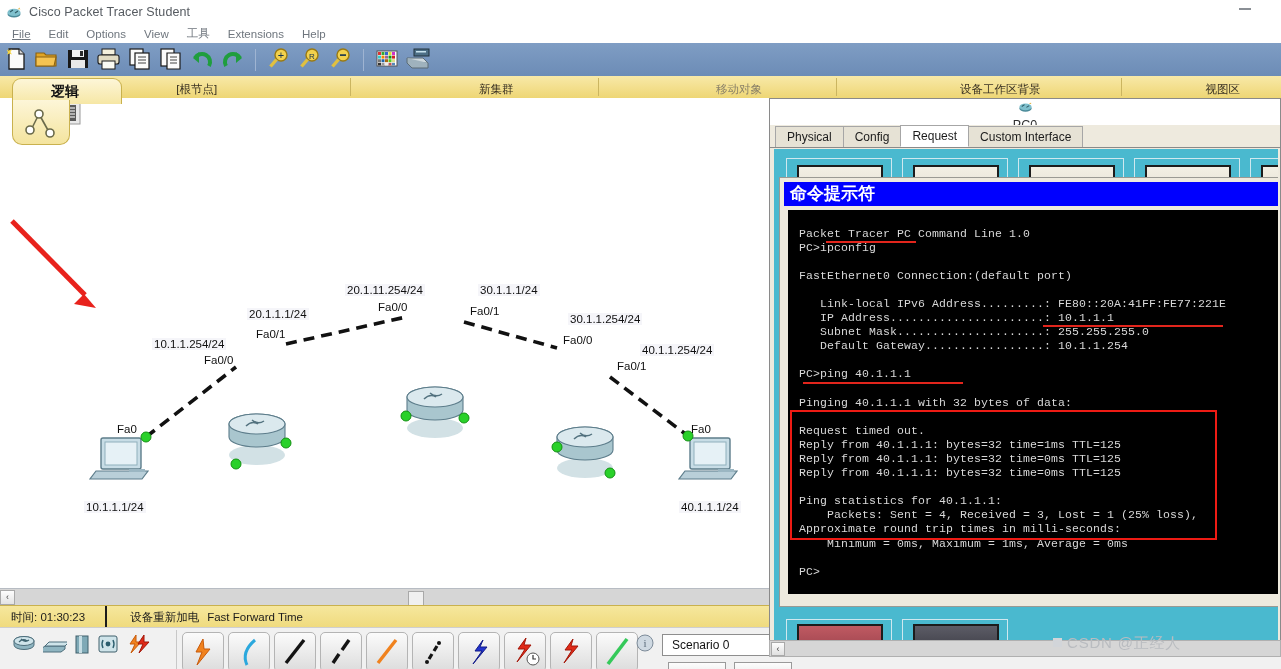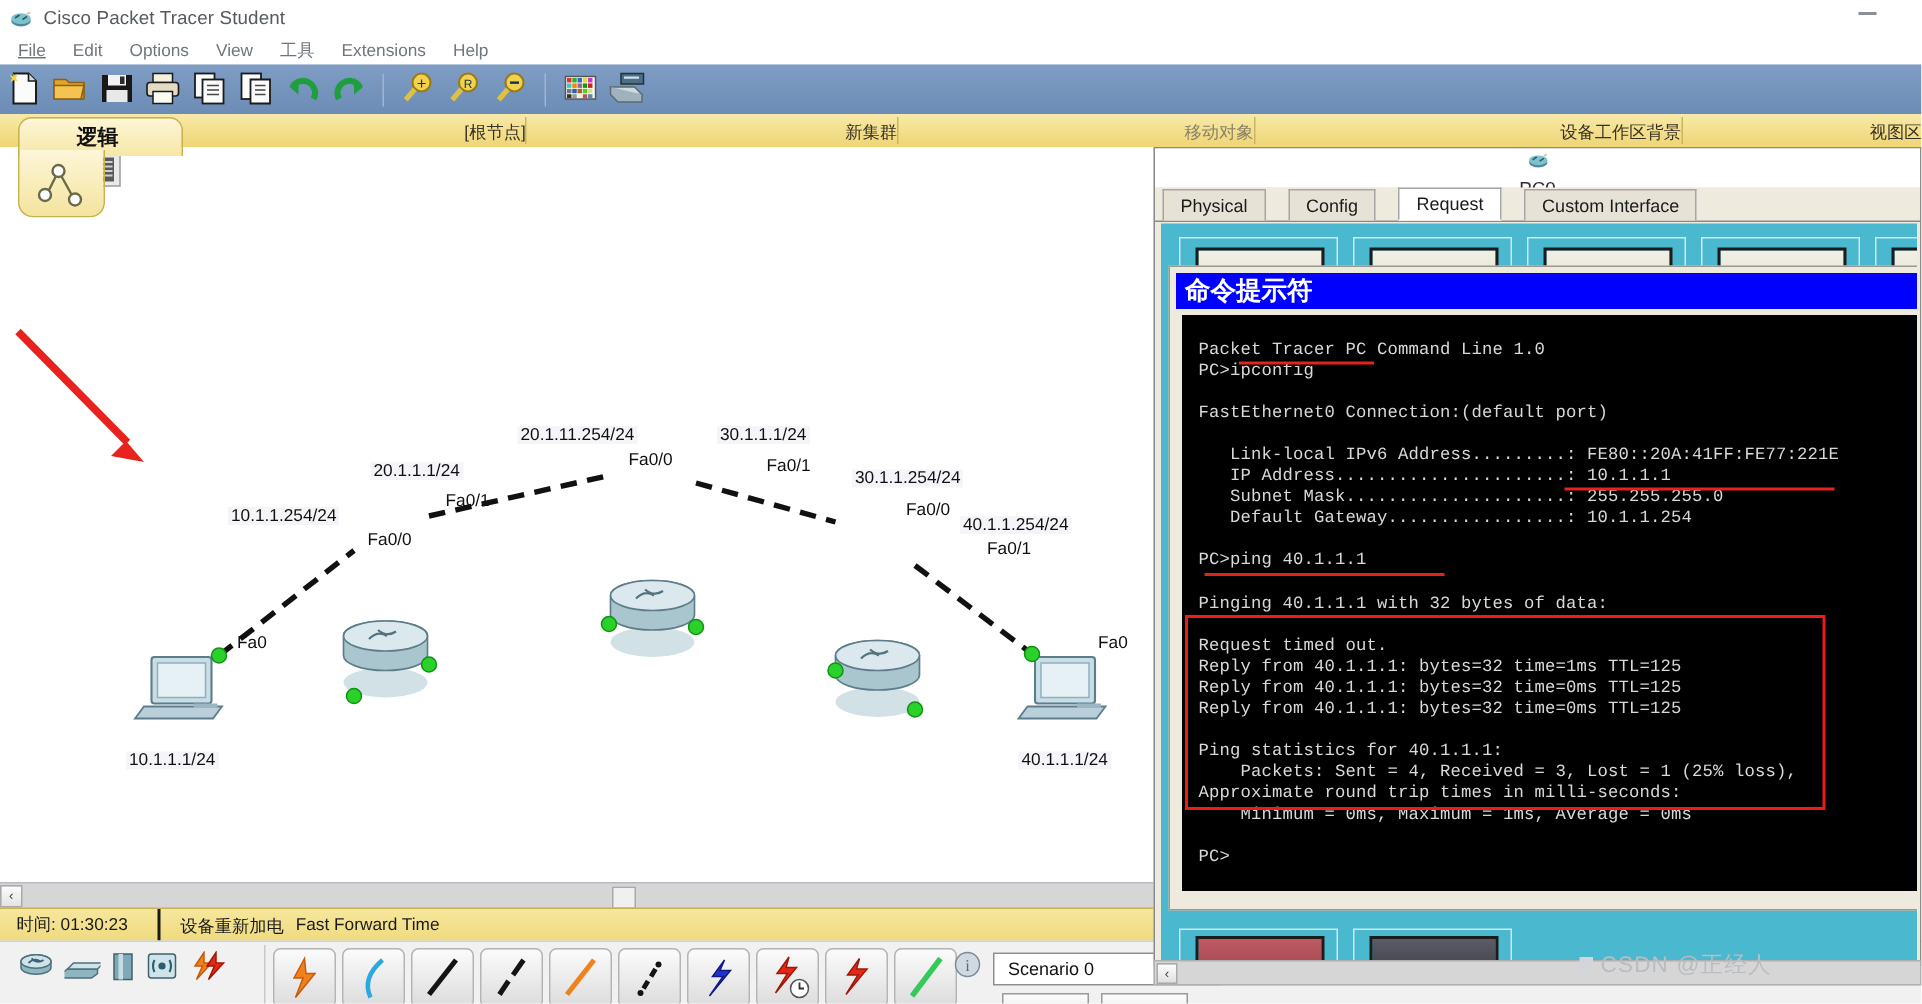--- a/index.html
+++ b/index.html
@@ -43,21 +43,21 @@
   .tbsep{width:1px;height:22px;background:#9fb4d2;margin:0 7px;}
 
   
   .tabstrip{
     position:absolute;left:0;top:76px;width:1281px;height:22px;
     background:linear-gradient(#f8e9a8,#eed675);
     border-bottom:1px solid #c9b14e;
     display:flex;align-items:center;
   }
   .tabstrip .seg{
-    font-size:11.5px;color:#3a3223;text-align:right;
+    font-size:11.5px;color:#3a3223;text-align:center;
     border-right:1px solid #cbb560;height:18px;line-height:22px;padding-left:43px;
   }
   .tabstrip .seg.dim{color:#8a8168;}
   .logic-tab{
     position:absolute;left:12px;top:78px;width:110px;height:26px;
     background:linear-gradient(#fdf6d8,#f6e7a5);
     border:1px solid #c9b14e;border-bottom:none;
     border-radius:9px 9px 0 0;
     font-size:14px;font-weight:bold;color:#121212;
     padding-left:38px;line-height:24px;box-sizing:border-box;
@@ -79,21 +79,21 @@
     position:absolute;left:0;top:98px;width:770px;height:490px;
     background:#ffffff;border-right:1px solid #b7bcc3;overflow:hidden;
   }
   .ws-svg{position:absolute;left:0;top:0;}
   .ipbox{
     position:absolute;font-size:11.5px;color:#101010;
     background:rgba(244,244,248,.9);padding:0 2px;white-space:nowrap;
     font-family:"Liberation Sans", sans-serif;
   }
   .iflabel{
-    position:absolute;font-size:11.5px;color:#101010;white-space:nowrap;margin-left:41px;
+    position:absolute;font-size:11.5px;color:#101010;white-space:nowrap;
   }
 
   
   .ws-scroll{
     position:absolute;left:0;top:588px;width:770px;height:17px;
     background:#d6d6d6;border-top:1px solid #b7bcc3;
     display:flex;align-items:center;
   }
   .ws-scroll .arrow{
     width:15px;height:15px;background:linear-gradient(#fdfdfd,#e3e3e3);
@@ -106,21 +106,21 @@
   }
 
   
   .statusbar{
     position:absolute;left:0;top:605px;width:770px;height:22px;
     background:linear-gradient(#f6e79d,#efda7d);
     border-top:1px solid #c9b14e;border-bottom:1px solid #c9b14e;
     display:flex;align-items:center;font-size:11.5px;color:#1b1b1b;
   }
   .statusbar .time{padding-left:11px;padding-right:20px;border-right:2px solid #1b1b1b;height:22px;line-height:22px;}
-  .statusbar .msg{padding-left:13px;}
+  .statusbar .msg{padding-left:23px;}
   .statusbar .msg2{padding-left:8px;}
 
   
   .bottombar{
     position:absolute;left:0;top:627px;width:1281px;height:42px;
     background:#f1f1f1;border-top:1px solid #cfcfcf;
   }
   .dev-icons{position:absolute;left:12px;top:6px;display:flex;align-items:center;gap:7px;}
   .devsep{position:absolute;left:176px;top:2px;width:1px;height:40px;background:#c8c8c8;}
   .link-tiles{position:absolute;left:182px;top:4px;display:flex;gap:4px;}
@@ -146,21 +146,20 @@
   .pcwin-title{
     position:absolute;left:0;top:0;width:100%;height:26px;
     background:#ffffff;display:flex;align-items:center;flex-direction:column;
   }
   .pcwin-title .pt-ico{margin-left:8px;margin-right:7px;}
   .pcwin-title .pt-text{font-size:12.5px;color:#303030;}
   .pcwin-tabs{
     position:absolute;left:0;top:26px;width:100%;height:22px;
     background:#eeeade;display:flex;align-items:flex-end;
     border-bottom:1px solid #8a8a8a;
-    gap:16px;
   }
   .ptab{
     height:21px;line-height:20px;padding:0 11px;font-size:12px;color:#1b1b1b;
     background:#e6e2d5;border:1px solid #a6a6a6;border-bottom:none;
     margin-right:-1px;box-sizing:border-box;
   }
   .ptab.active{background:#ffffff;height:22px;line-height:21px;border-bottom:1px solid #fff;position:relative;z-index:2;}
   .desktop-area{
     position:absolute;left:4px;top:50px;width:504px;height:492px;
     background:#4ab9cf;overflow:hidden;

